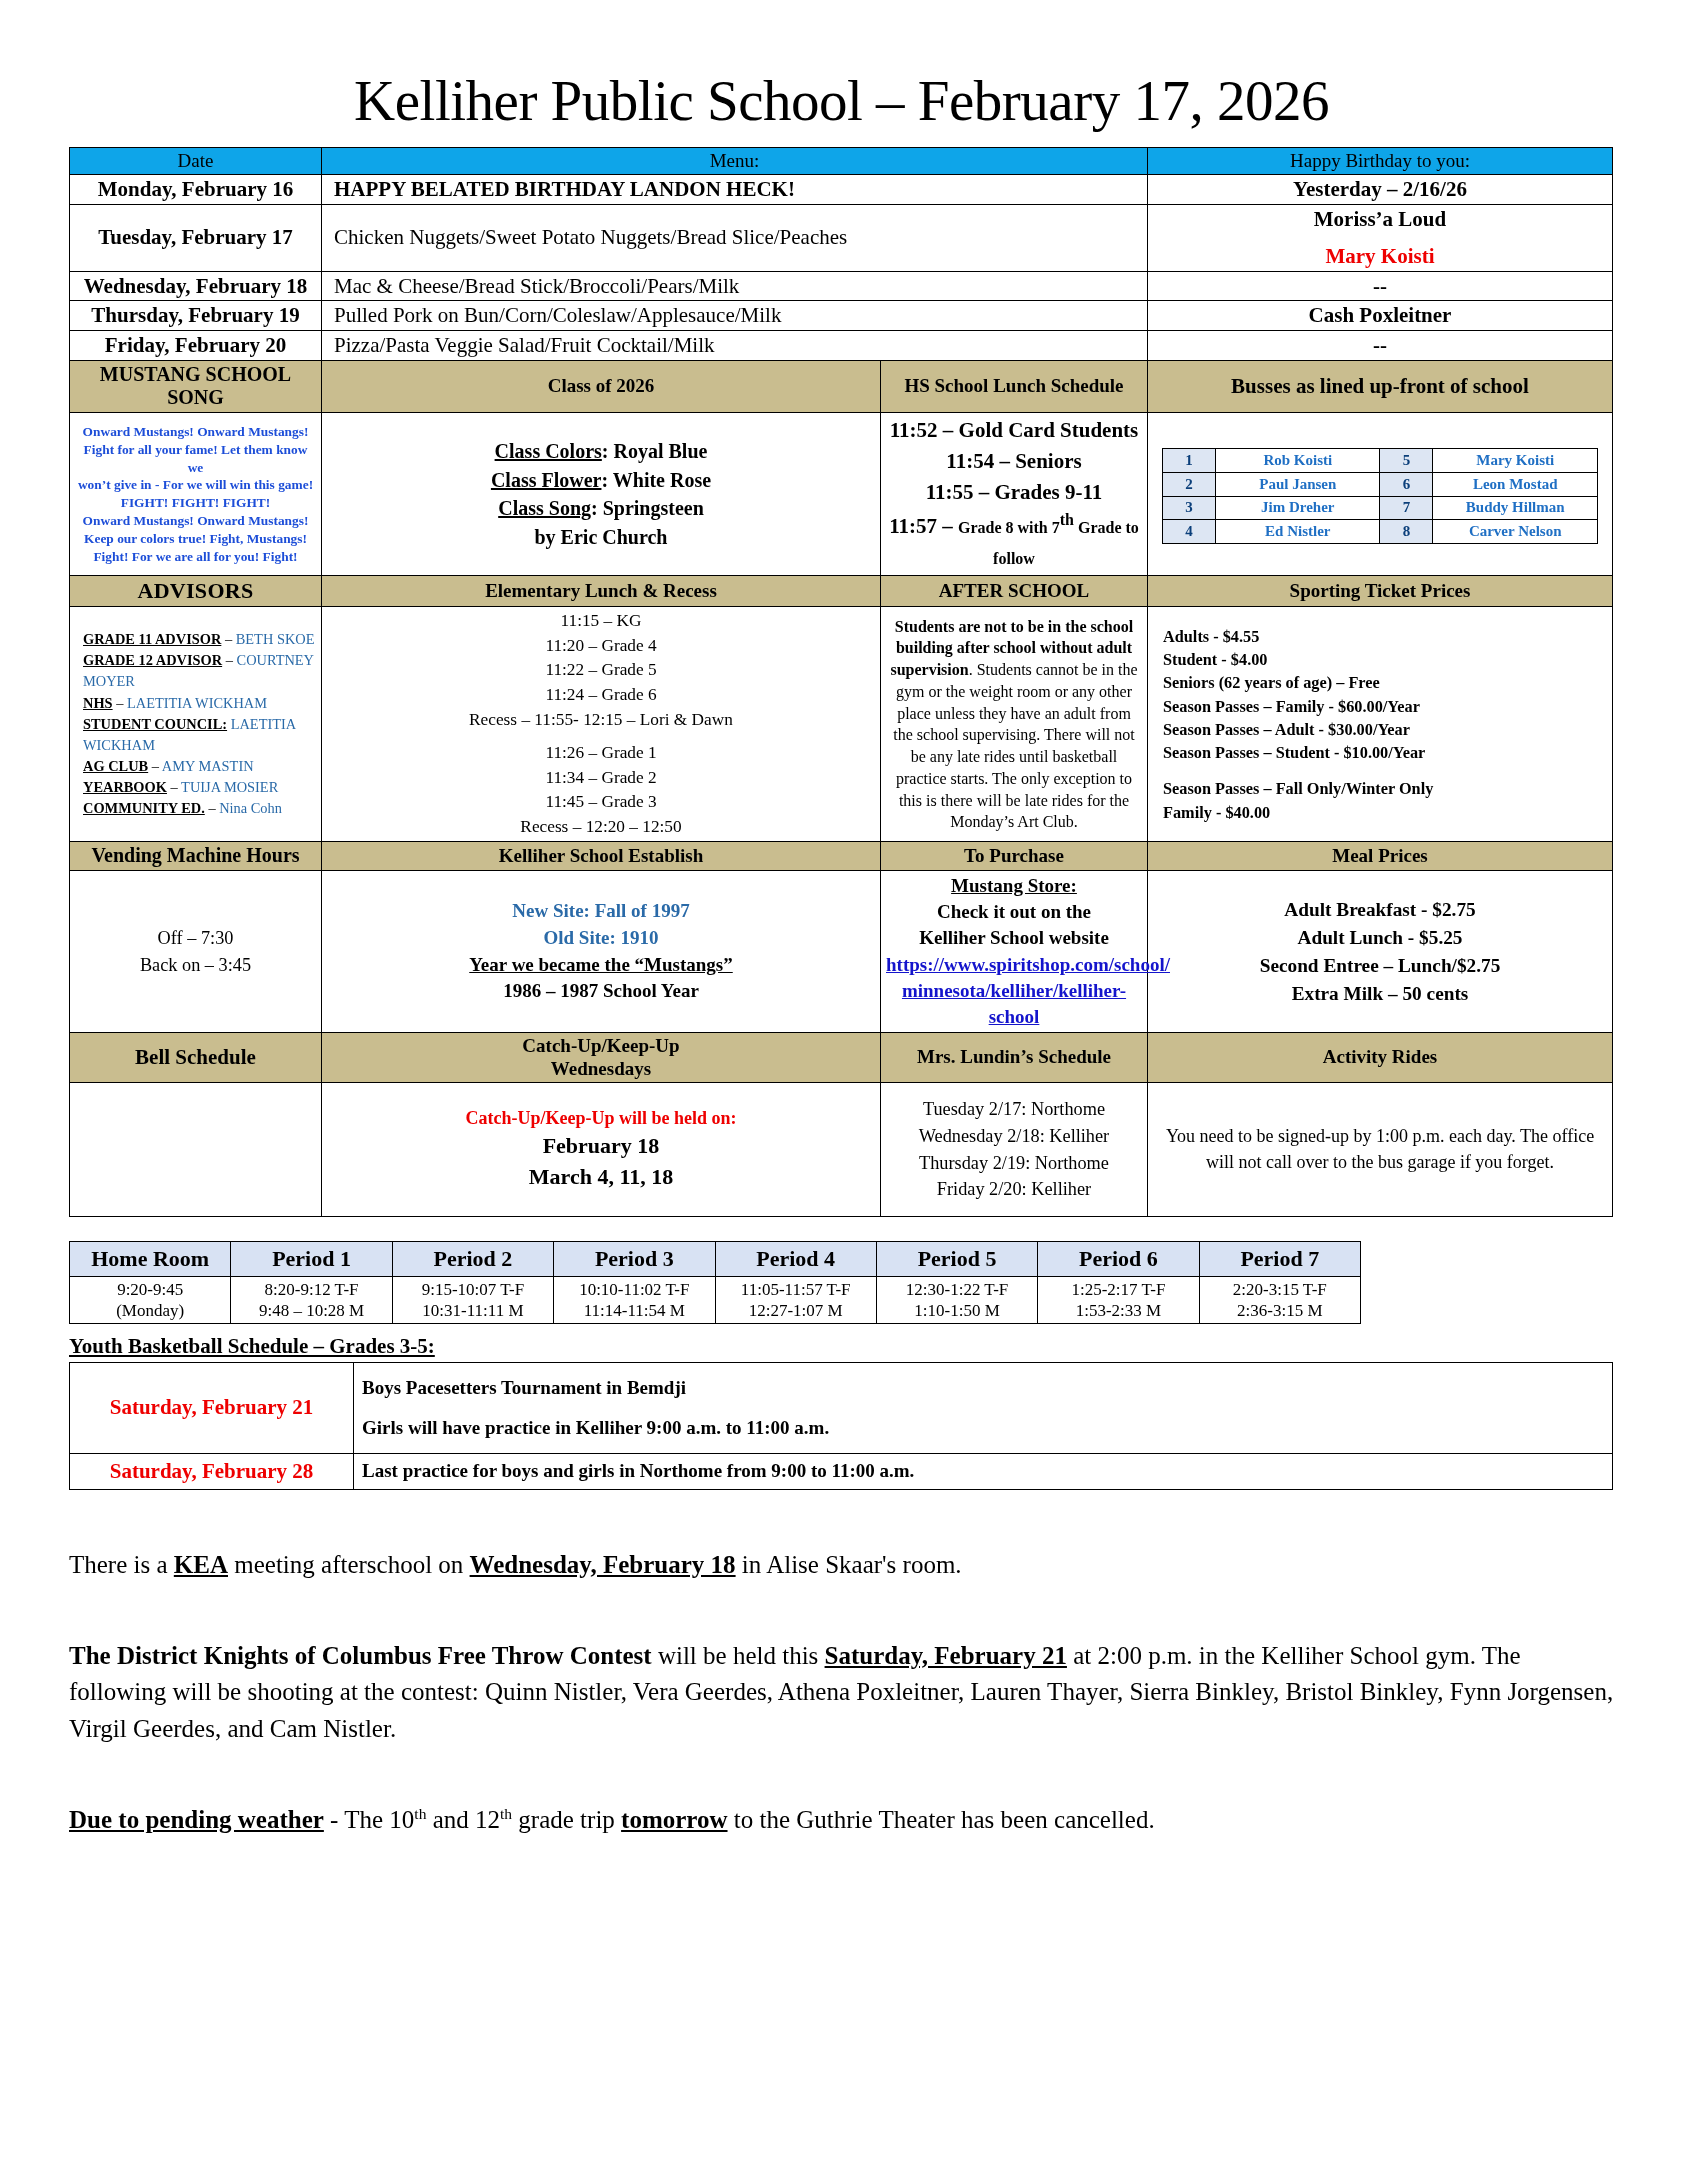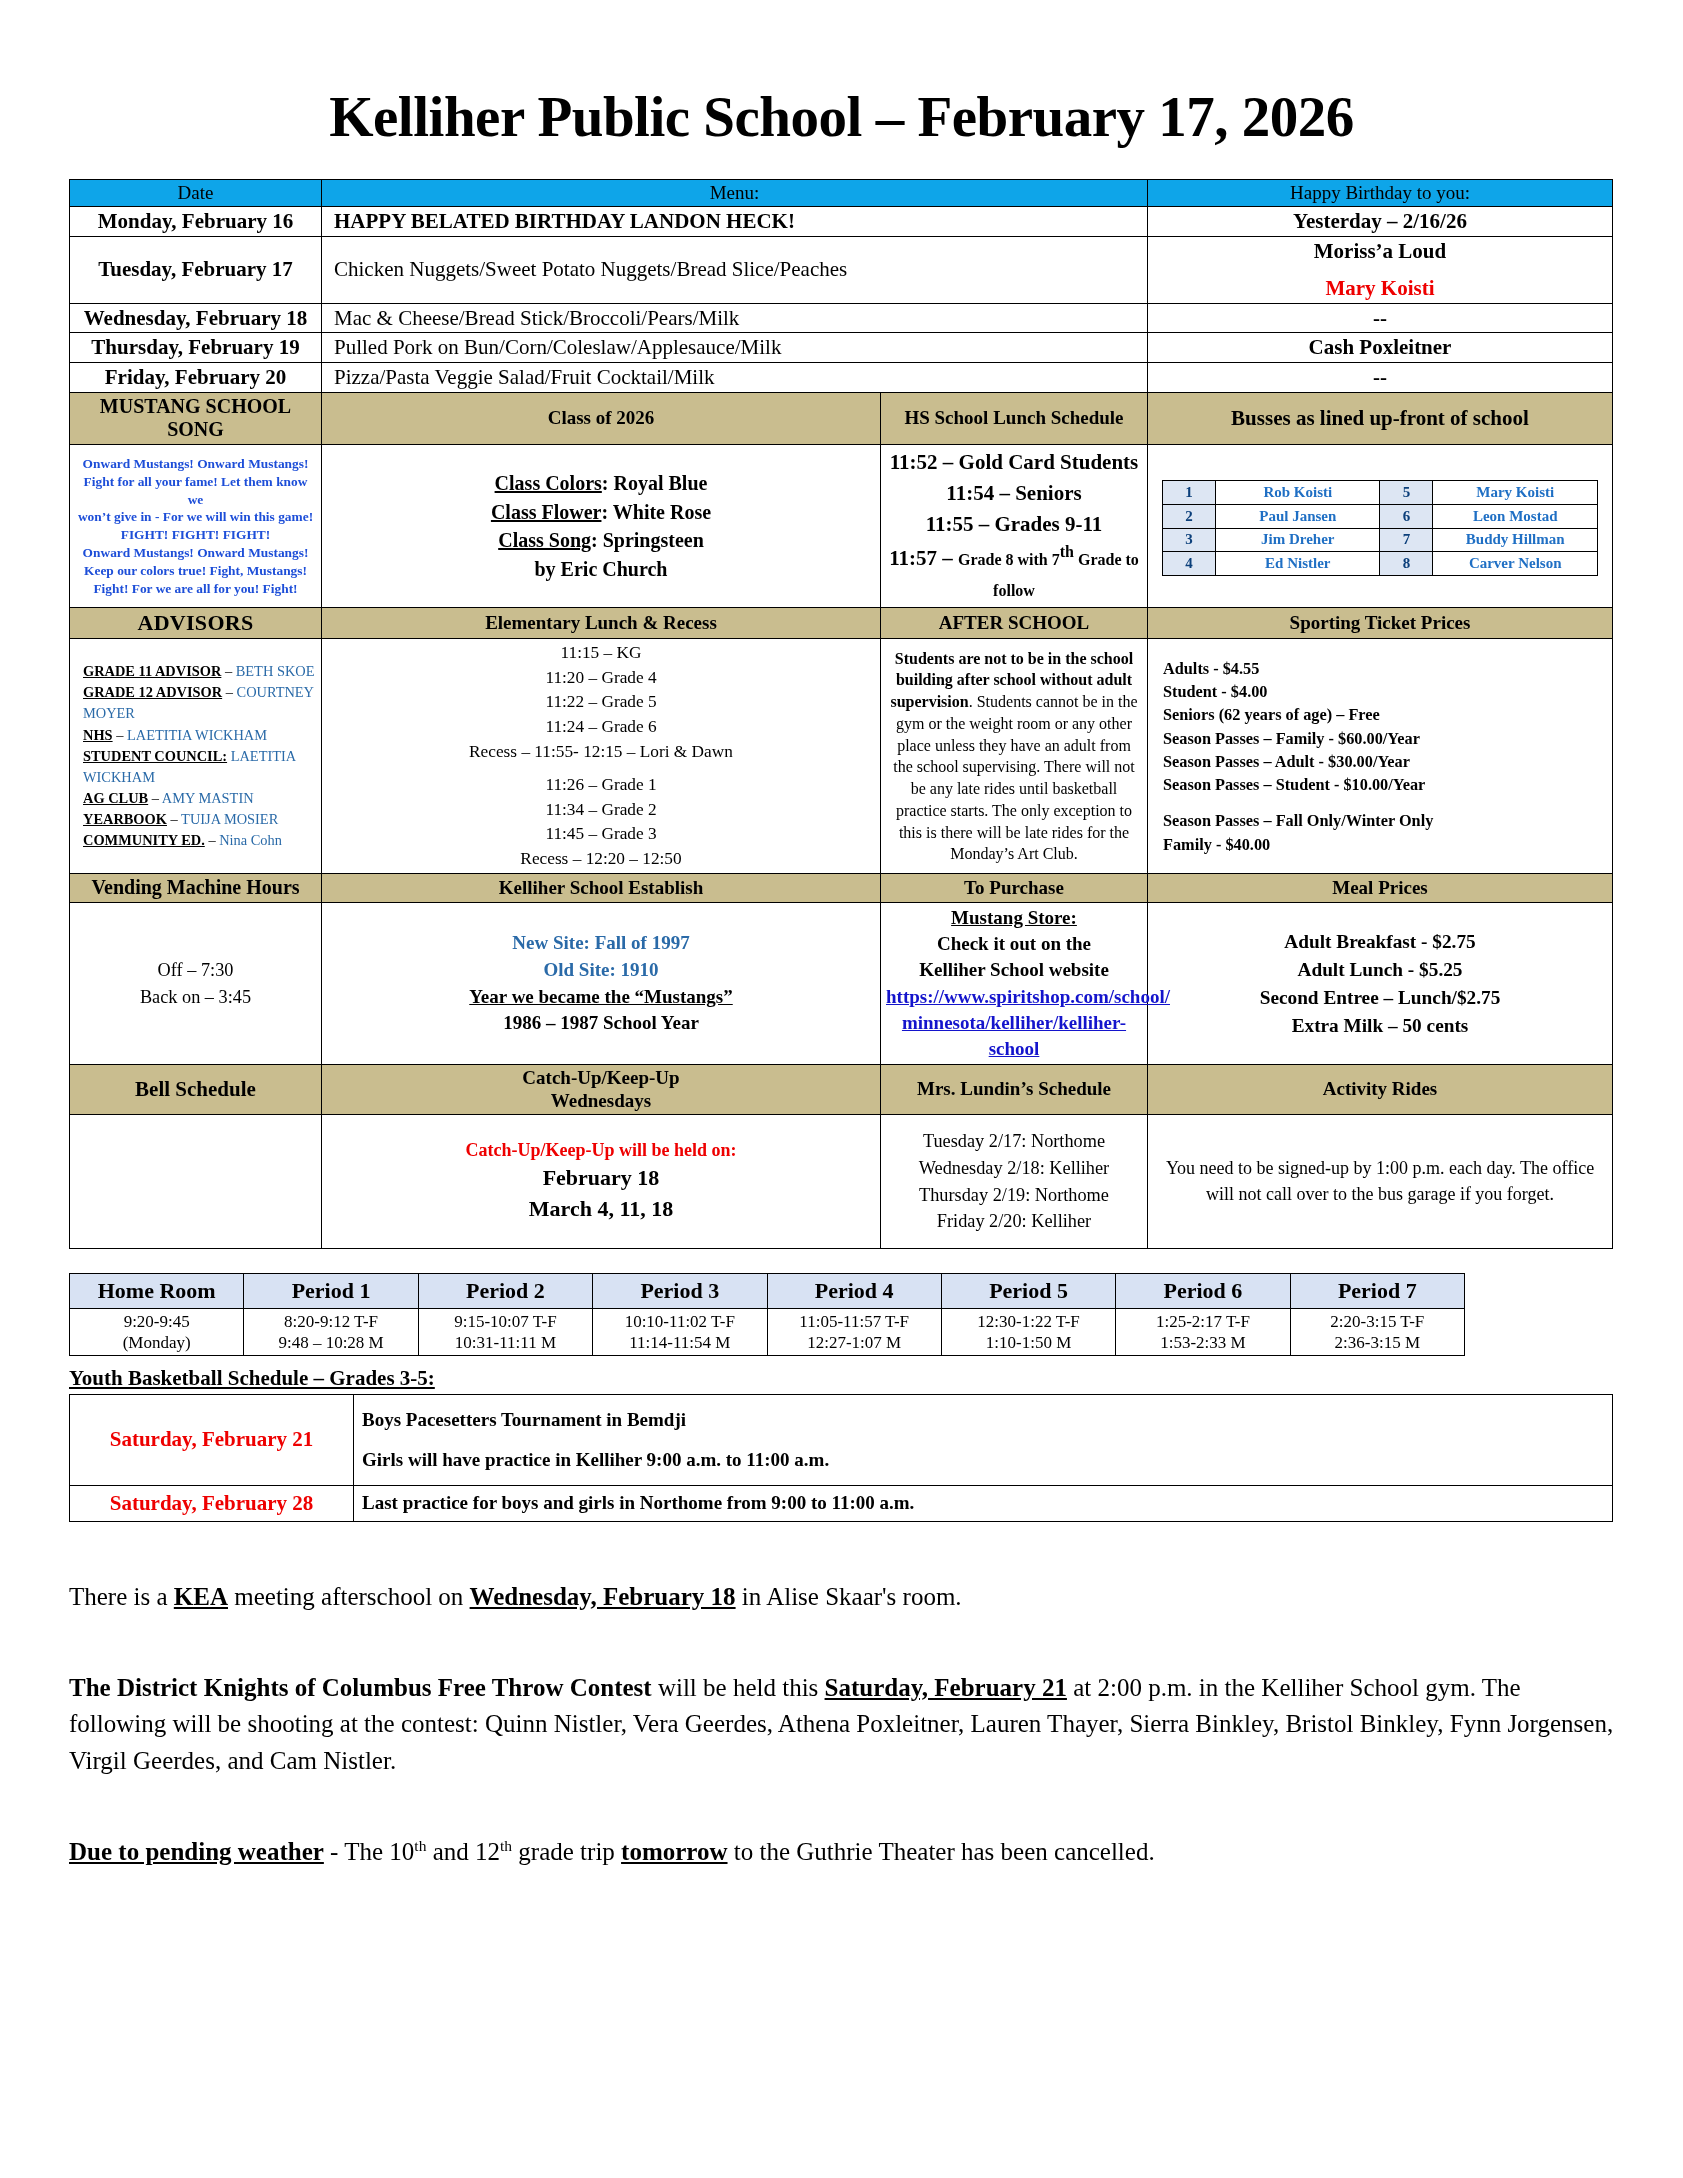--- a/index.html
+++ b/index.html
@@ -17,23 +17,23 @@
   .page {
     width: 1683px;
     height: 2178px;
     position: relative;
     box-sizing: border-box;
     padding: 0 69px;
   }
   h1.doc-title {
     font-family: "Liberation Serif", "DejaVu Serif", serif;
     font-size: 57px;
-    font-weight: bold;
-    text-align: center;
-    margin: 16px;
+    font-weight: normal;
+    text-align: center;
+    margin: 0;
     padding: 71px 0 16px 0;
     letter-spacing: -0.5px;
     line-height: 1.05;
   }
 
   table.grid {
     border-collapse: collapse;
     width: 1544px;
     table-layout: fixed;
     margin: 0;
@@ -130,21 +130,21 @@
   .purchase .link { color:#1414cc; text-decoration: underline; display:block; }
   .meal { font-size: 19.3px; font-weight: bold; line-height: 1.45; text-align:center; }
 
   .catchup { font-size: 22px; font-weight: bold; line-height: 1.4; text-align:center; }
   .catchup .red { color:#ee0000; font-size: 18px; display:block; }
   .lundin { font-size: 18.3px; line-height: 1.45; text-align:center; }
   .rides { font-size: 18px; line-height: 1.4; text-align:center; }
 
   
   .spacer-24 { height: 24px; }
-  table.periods { border-collapse: collapse; width: 1396px; table-layout: fixed; padding-left: 16px; }
+  table.periods { border-collapse: collapse; width: 1292px; table-layout: fixed; padding-left: 16px; }
   table.periods td {
     border: 1.5px solid #000;
     text-align: center;
     font-size: 17px;
     padding: 2px 1px;
     line-height: 1.25;
   }
   table.periods tr.ph td {
     background: #d8e2f3;
     font-weight: bold;

